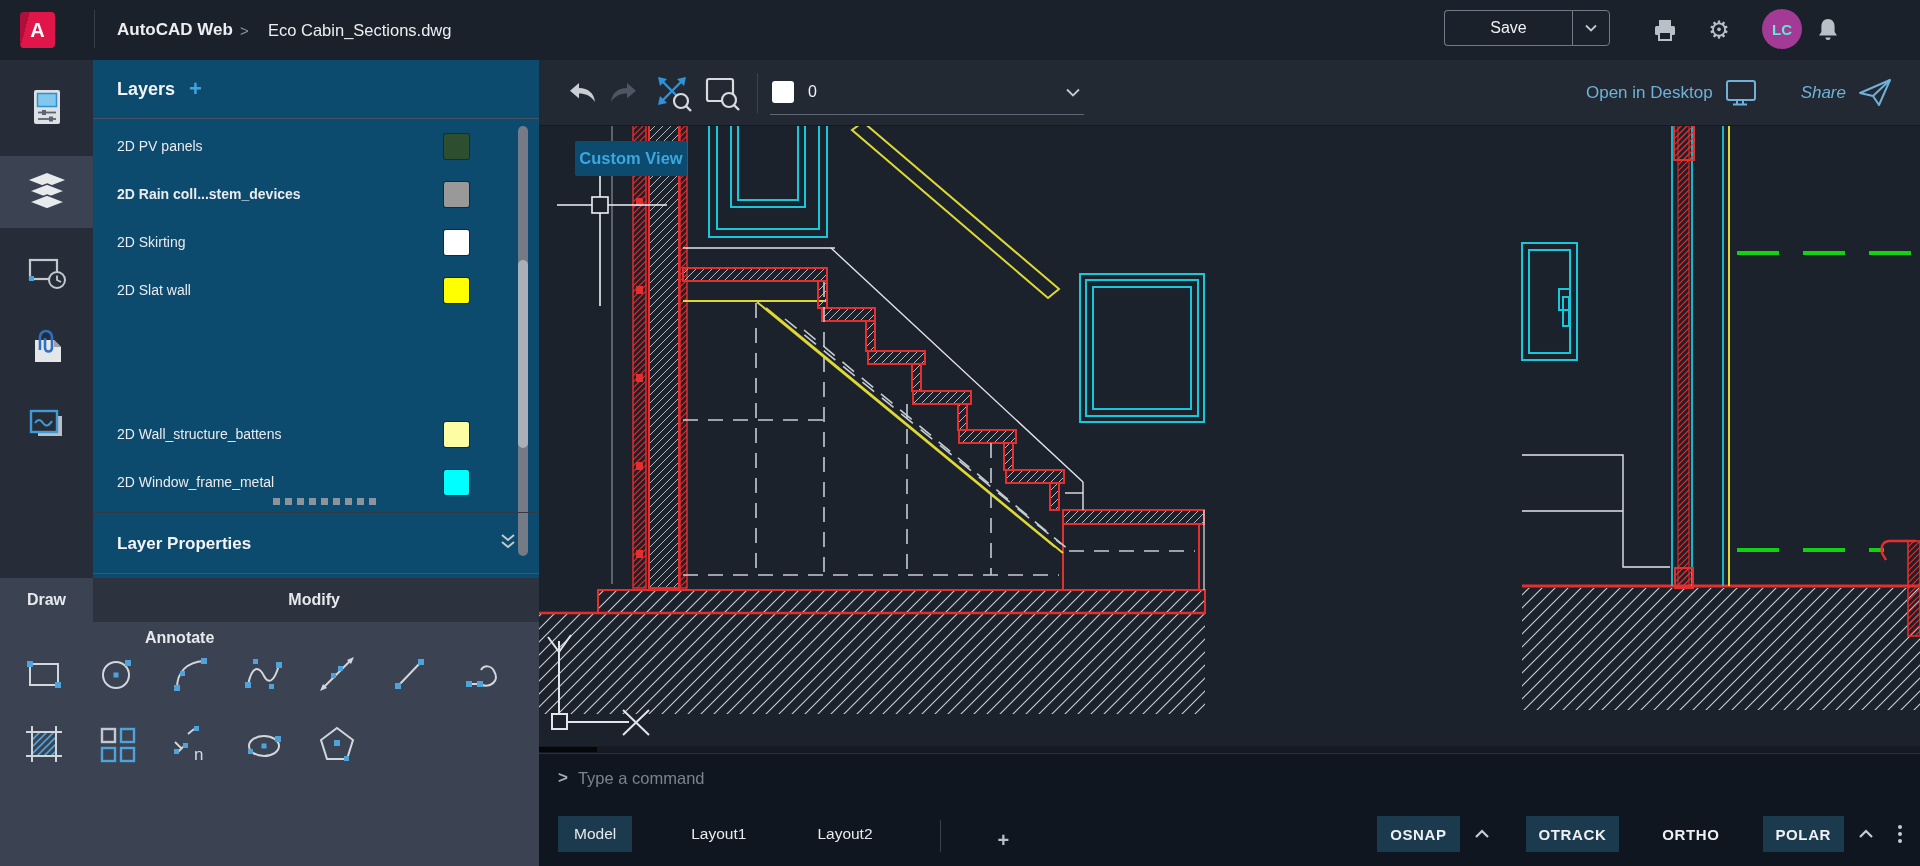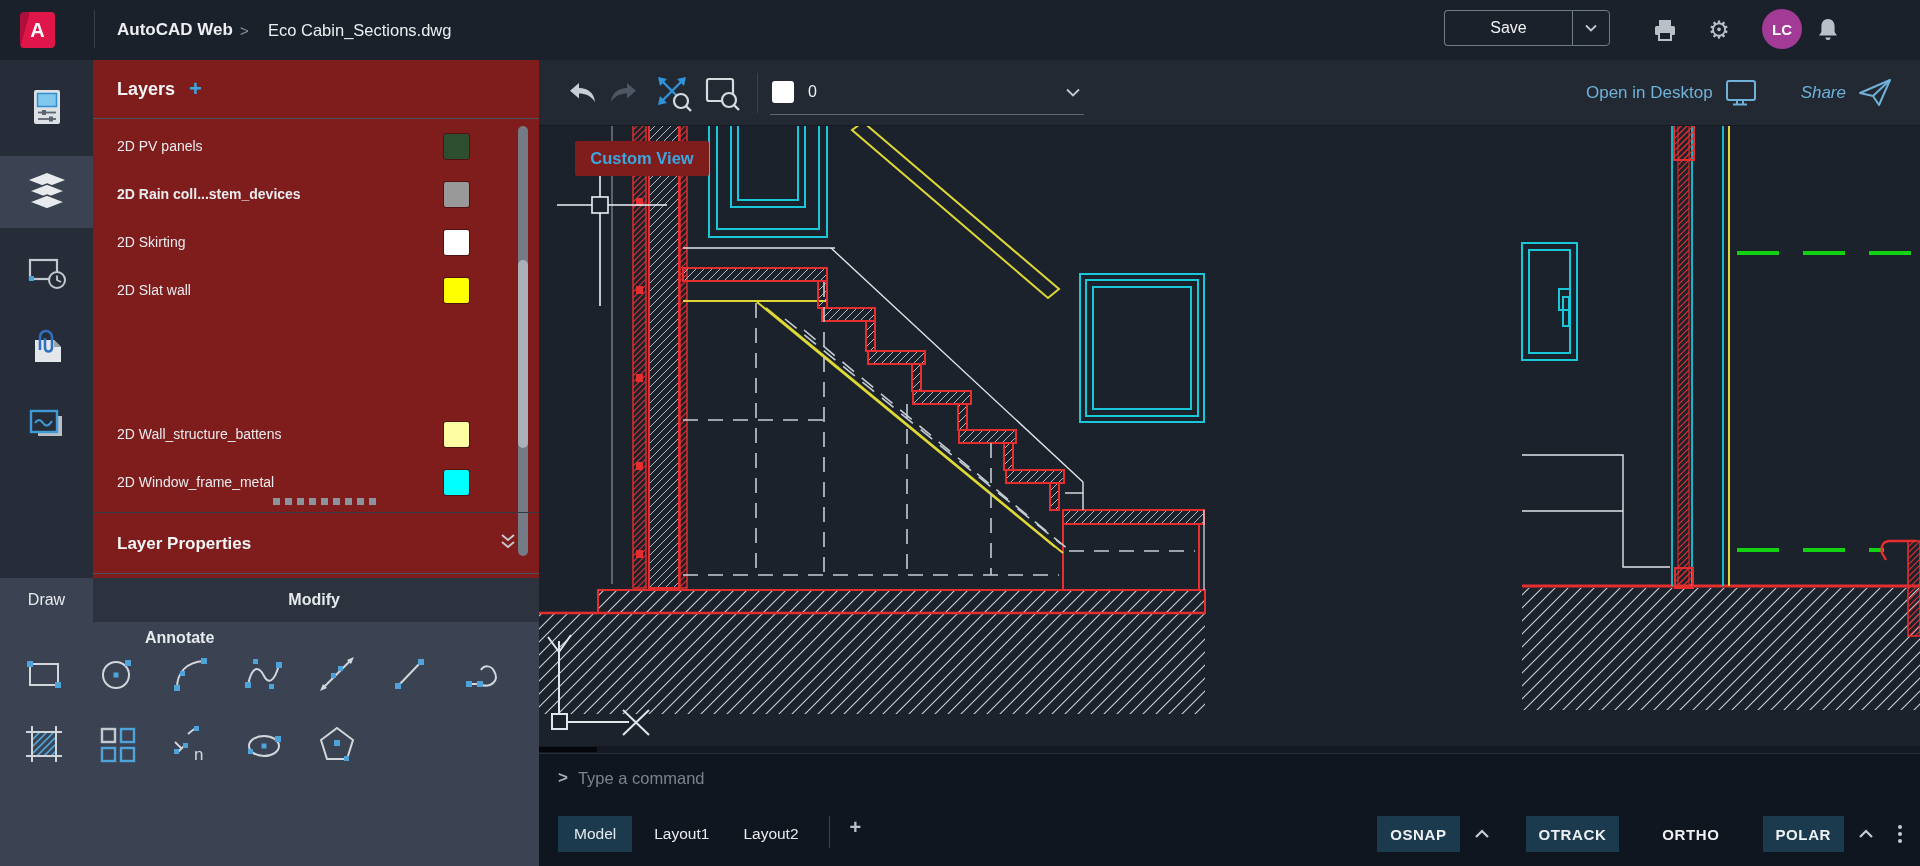--- a/index.html
+++ b/index.html
@@ -19,82 +19,82 @@
   #crumb-sep { left:240px; color:#8e96a1; font-size:15px; }
   #crumb-file { left:268px; font-size:16.5px; font-weight:400; }
   #save-group { left:1444px; top:10px; height:36px; display:flex; }
   #save-btn { width:128px; height:36px; border:1px solid #717b89; border-right:none;
     border-radius:4px 0 0 4px; background:transparent; color:#f0f2f4; font-size:16px;
     display:flex; align-items:center; justify-content:center; }
   #save-caret { width:38px; height:36px; border:1px solid #717b89; border-radius:0 4px 4px 0;
     display:flex; align-items:center; justify-content:center; }
   .tb-icon { top:15px; width:30px; height:30px; display:flex; align-items:center; justify-content:center; color:#b9c0c8; }
   #avatar { left:1762px; top:9px; width:40px; height:40px; border-radius:50%;
-    background:var(--avatar-bg,#a23a96); color:#ffffff; font-size:15px; font-weight:700;
+    background:var(--avatar-bg,#a23a96); color:#5eead4; font-size:15px; font-weight:700;
     display:flex; align-items:center; justify-content:center; }
 
   
   #rail { left:0; top:60px; width:93px; height:806px; background:#272d38; z-index:20; }
   .rail-tile { position:absolute; left:0; width:93px; height:72px; display:flex; align-items:center; justify-content:center; }
   .rail-tile.on { background:#3b4352; }
 
   
-  #layers-panel { left:93px; top:60px; width:446px; height:518px; background:#7f1d1d; z-index:20; }
+  #layers-panel { left:93px; top:60px; width:446px; height:518px; background:#0c4a6e; z-index:20; }
   #layers-head { position:absolute; left:0; top:0; width:100%; height:58px; display:flex; align-items:center; }
   #layers-title { margin-left:24px; color:#f2f4f6; font-size:18px; font-weight:700; }
   #layers-add { margin-left:14px; color:var(--accent-blue,#3ba7e0); font-size:22px; font-weight:700; }
   #layers-head-line { position:absolute; left:0; top:58px; width:100%; height:1px; background:#4a5261; }
   .layer-row { position:absolute; left:0; width:430px; height:48px; display:flex; align-items:center; }
   .layer-name { margin-left:24px; color:#e9ebee; font-size:14px; }
   .layer-swatch { position:absolute; right:54px; width:25px; height:25px; border-radius:2px; box-shadow:0 0 0 1px rgba(0,0,0,.35); }
   #layers-scroll-track { position:absolute; left:425px; top:66px; width:10px; height:430px; border-radius:5px; background:#747b86; }
   #layers-scroll-thumb { position:absolute; left:425px; top:200px; width:10px; height:188px; border-radius:5px; background:#aab0b8; }
   #drag-dots { position:absolute; left:180px; top:438px; display:flex; gap:5px; }
   #drag-dots span { width:7px; height:7px; background:#8d939c; }
   #lp-head { position:absolute; left:0; top:452px; width:100%; height:62px; display:flex; align-items:center; border-top:1px solid #333a46; }
   #lp-title { margin-left:24px; color:#f2f4f6; font-size:17px; font-weight:700; }
   #lp-chevrons { position:absolute; right:22px; color:#c3c9d0; }
   #lp-line { position:absolute; left:0; top:513px; width:100%; height:1px; background:#4a5261; }
 
   
   #ribbon-tabs { left:0; top:578px; width:539px; height:44px; background:#2c323e; display:flex; align-items:stretch; z-index:21; }
   .rtab { height:44px; display:flex; align-items:center; justify-content:center; color:#e7eaed; font-size:16px; font-weight:600; }
-  .rtab.on { background:#3b4352; font-weight:400; width:93px; }
+  .rtab.on { background:#3b4352; font-weight:700; width:93px; }
   .rtab.plain { padding:0 30px; }
   #tools-panel { left:0; top:622px; width:539px; height:244px; background:#3b4352; z-index:20; }
   .tool-row { position:absolute; left:22px; display:flex; gap:27px; }
   .tool { width:46px; height:46px; display:flex; align-items:center; justify-content:center; }
 
   
   #cv-toolbar { left:539px; top:60px; width:1381px; height:66px; background:#232933; display:flex; align-items:center; z-index:15; border-bottom:1px solid #141922; }
   .cvt-btn { width:42px; height:42px; display:flex; align-items:center; justify-content:center; }
   #cvt-undo { margin-left:22px; } 
   #cvt-divider { width:1px; height:40px; background:#3a4150; margin:0 12px 0 14px; }
   #layer-dd { display:flex; align-items:center; width:314px; height:44px; border-bottom:1px solid #5d6674; position:relative; }
   #layer-dd-swatch { width:22px; height:22px; border-radius:3px; margin-left:2px; }
   #layer-dd-value { color:#f0f2f5; font-size:16px; margin-left:14px; }
   #layer-dd-caret { position:absolute; right:4px; color:#c3c9d0; }
   #cvt-right { margin-left:auto; display:flex; align-items:center; gap:14px; padding-right:28px; color:var(--link-blue,#6fb1d8); }
   .cvt-link { display:flex; align-items:center; gap:12px; font-size:17px; }
   #share-link { margin-left:30px;font-style:italic; }
 
   #draw-area { left:539px; top:126px; width:1381px; height:627px; background:#1c222c; z-index:5; overflow:hidden; }
   #cad-svg { position:absolute; left:0; top:-4px; }
-  #custom-view-tip { position:absolute; left:36px; top:15px; width:134px; height:35px; background:#7f1d1d;
+  #custom-view-tip { position:absolute; left:36px; top:15px; width:112px; height:35px; background:#0c4a6e;
     color:var(--accent-blue,#3ba7e0); font-size:16.5px; font-weight:700; display:flex; align-items:center;
     justify-content:center; border-radius:2px; z-index:9; }
   #hscroll-strip { position:absolute; left:0; bottom:0; width:100%; height:7px; background:#141923; }
   #hscroll-notch { position:absolute; left:0; bottom:1px; width:58px; height:5px; background:#05070a; }
 
   
   #bottom-zone { left:539px; top:753px; width:1381px; height:113px; background:#10161f; z-index:15; border-top:1px solid #2a303b; }
   #cmd-row { position:absolute; left:19px; top:14px; display:flex; align-items:center; gap:10px; }
   #cmd-prompt { color:#a8afb9; font-size:17px; font-weight:700; }
   #cmd-placeholder { color:#7b838e; font-size:16.5px; }
-  #sheet-tabs { position:absolute; left:19px; top:62px; display:flex; align-items:flex-start; }
+  #sheet-tabs { position:absolute; left:19px; top:62px; display:flex; align-items:flex-end;gap:37px; }
   .sheet-tab { height:36px; padding:0 16px; display:flex; align-items:center; color:#e7eaed; font-size:15.5px; }
   .sheet-tab.on { background:var(--active-teal-bg,#1c3a4e); }
   #sheet-div { width:1px; height:32px; background:#3a414d; margin:0 10px 0 14px; }
   #add-layout { color:#b9c0c8; font-size:20px; font-weight:700; padding:0 10px; }
   #toggles { position:absolute; right:18px; top:62px; display:flex; align-items:center; gap:8px; }
   .toggle { height:36px; padding:0 13px; display:flex; align-items:center; color:#eef0f3;
     font-size:15px; font-weight:700; letter-spacing:.6px; }
   .toggle.on { background:var(--active-teal-bg,#1c3a4e); }
   .tog-chev { color:#c6ccd3; margin:0 6px; }
   #kebab { color:#c6ccd3; margin-left:10px; display:flex; flex-direction:column; gap:3px; }

